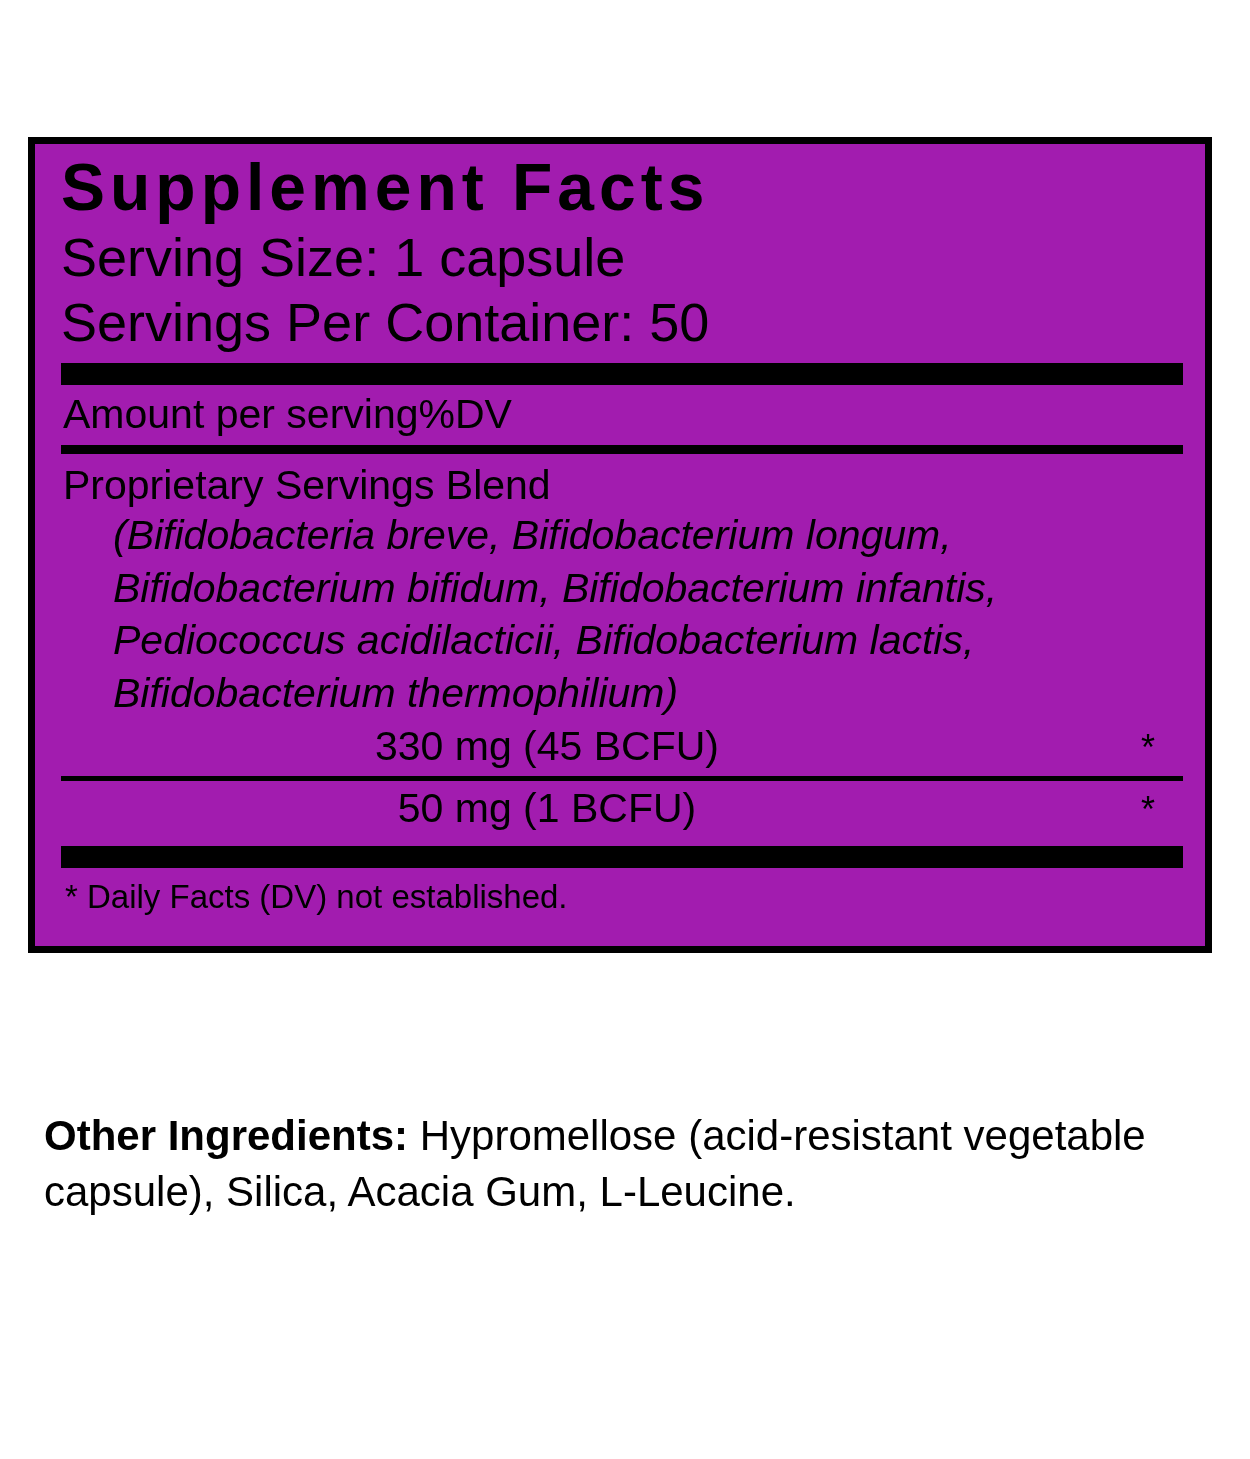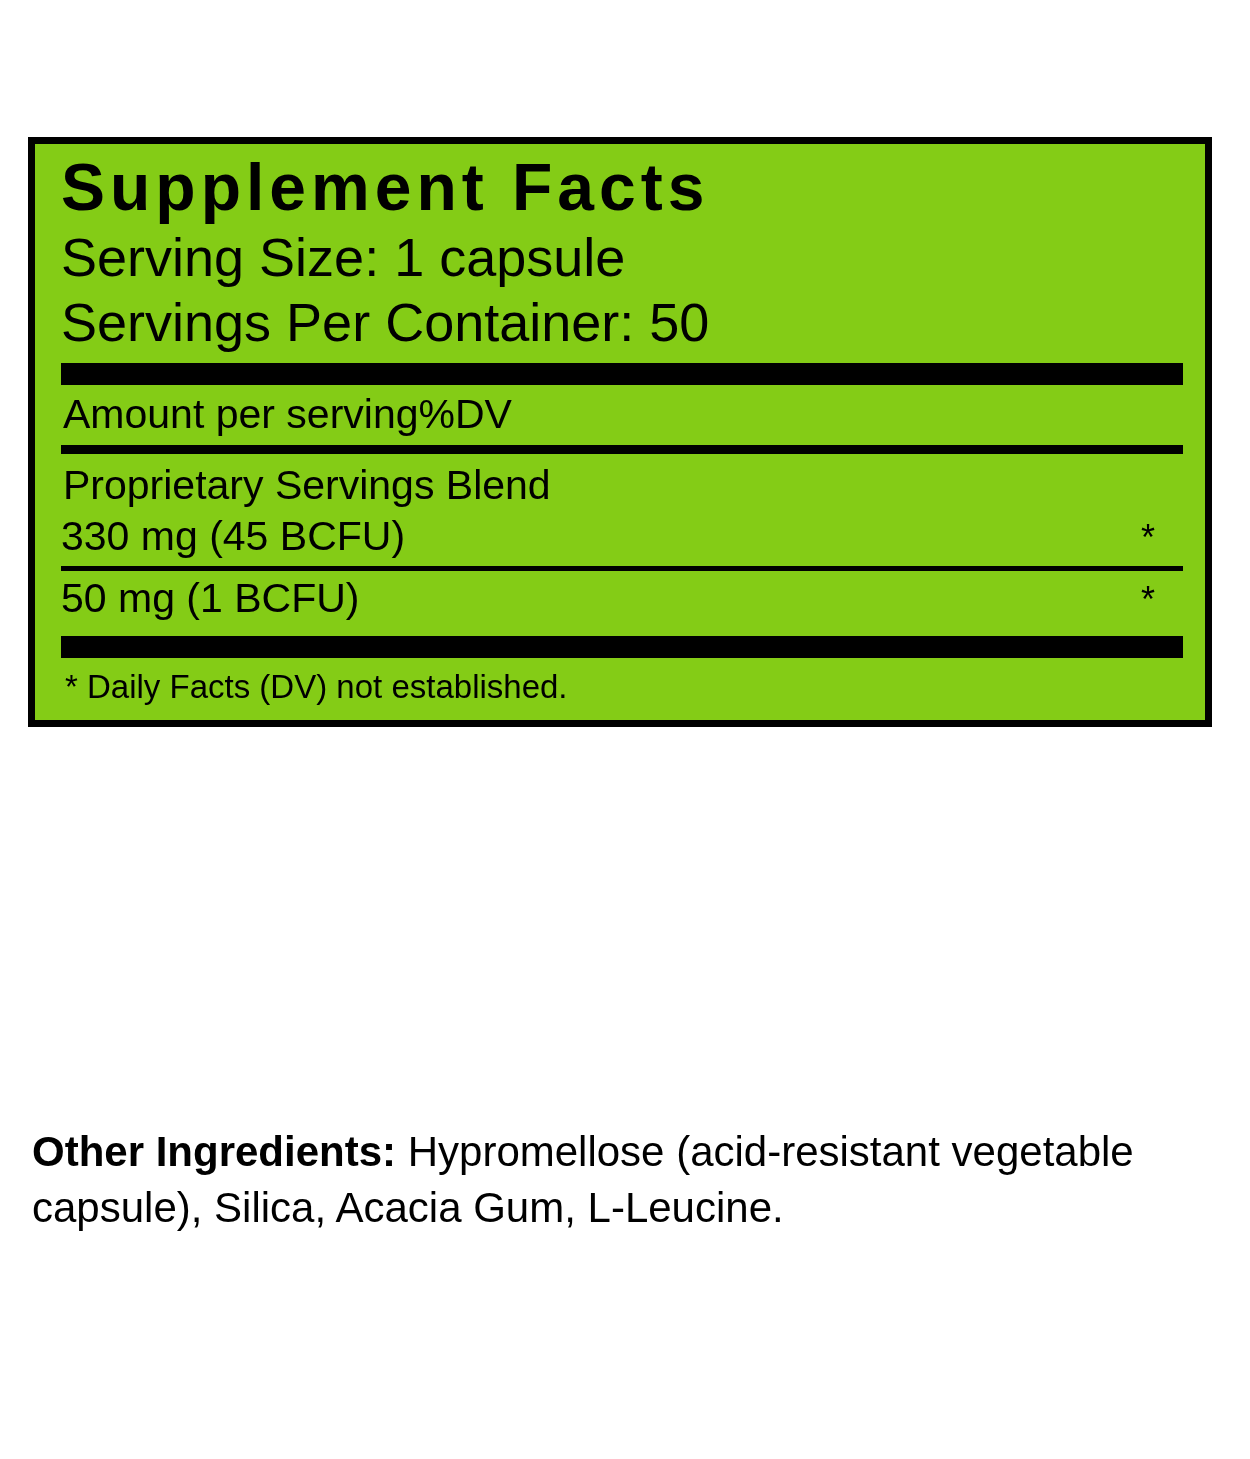--- a/index.html
+++ b/index.html
@@ -25,22 +25,22 @@
   }
 
   
   .sf-panel {
     position: absolute;
     left: 28px;
     top: 137px;
     width: 1184px;
     box-sizing: border-box;
     border: 7px solid #000000;
-    background: #84cc16;
-    padding: 0 0 0 0;
+    background: #a21caf;
+    padding: 0 0 16px 0;
   }
 
   .sf-inner {
     padding: 6px 22px 14px 26px;
   }
 
   .sf-title {
     font-size: 66px;
     font-weight: 700;
     letter-spacing: 5px;
@@ -93,20 +93,21 @@
   }
 
   .amt-line {
     display: flex;
     align-items: baseline;
     font-size: 41px;
     padding: 4px 0 6px 0;
   }
   .amt-line .amt-val {
     flex: 1;
+    text-align: center;
     padding-right: 80px;
   }
   .amt-line .amt-dv {
     width: 70px;
     text-align: center;
     font-size: 36px;
   }
 
   .strain2 {
     font-style: italic;
@@ -116,26 +117,25 @@
   }
 
   .footnote {
     font-size: 33px;
     padding: 10px 0 0 4px;
   }
 
   
   .other-ing {
     position: absolute;
-    left: 32px;
+    left: 44px;
     top: 1108px;
     width: 1190px;
     font-size: 42px;
     line-height: 1.34;
-    margin-top: 16px;
   }
   .other-ing b {
     font-weight: 700;
   }
 </style>
 </head>
 <body>
 
 <div class="page">
 
@@ -151,20 +151,21 @@
 
       <div class="amount-row">
         <span>Amount per serving</span>
         <span>%DV</span>
       </div>
 
       <div class="rule-med"></div>
 
       <div>
         <div class="blend-name">Proprietary Servings Blend</div>
+        <div class="blend-strains">(Bifidobacteria breve, Bifidobacterium longum, Bifidobacterium bifidum, Bifidobacterium infantis, Pediococcus acidilacticii, Bifidobacterium lactis, Bifidobacterium thermophilium)</div>
         <div class="amt-line">
           <span class="amt-val">330 mg (45 BCFU)</span>
           <span class="amt-dv">*</span>
         </div>
       </div>
 
       <div class="rule-thin"></div>
 
       <div>
         <div class="amt-line">

